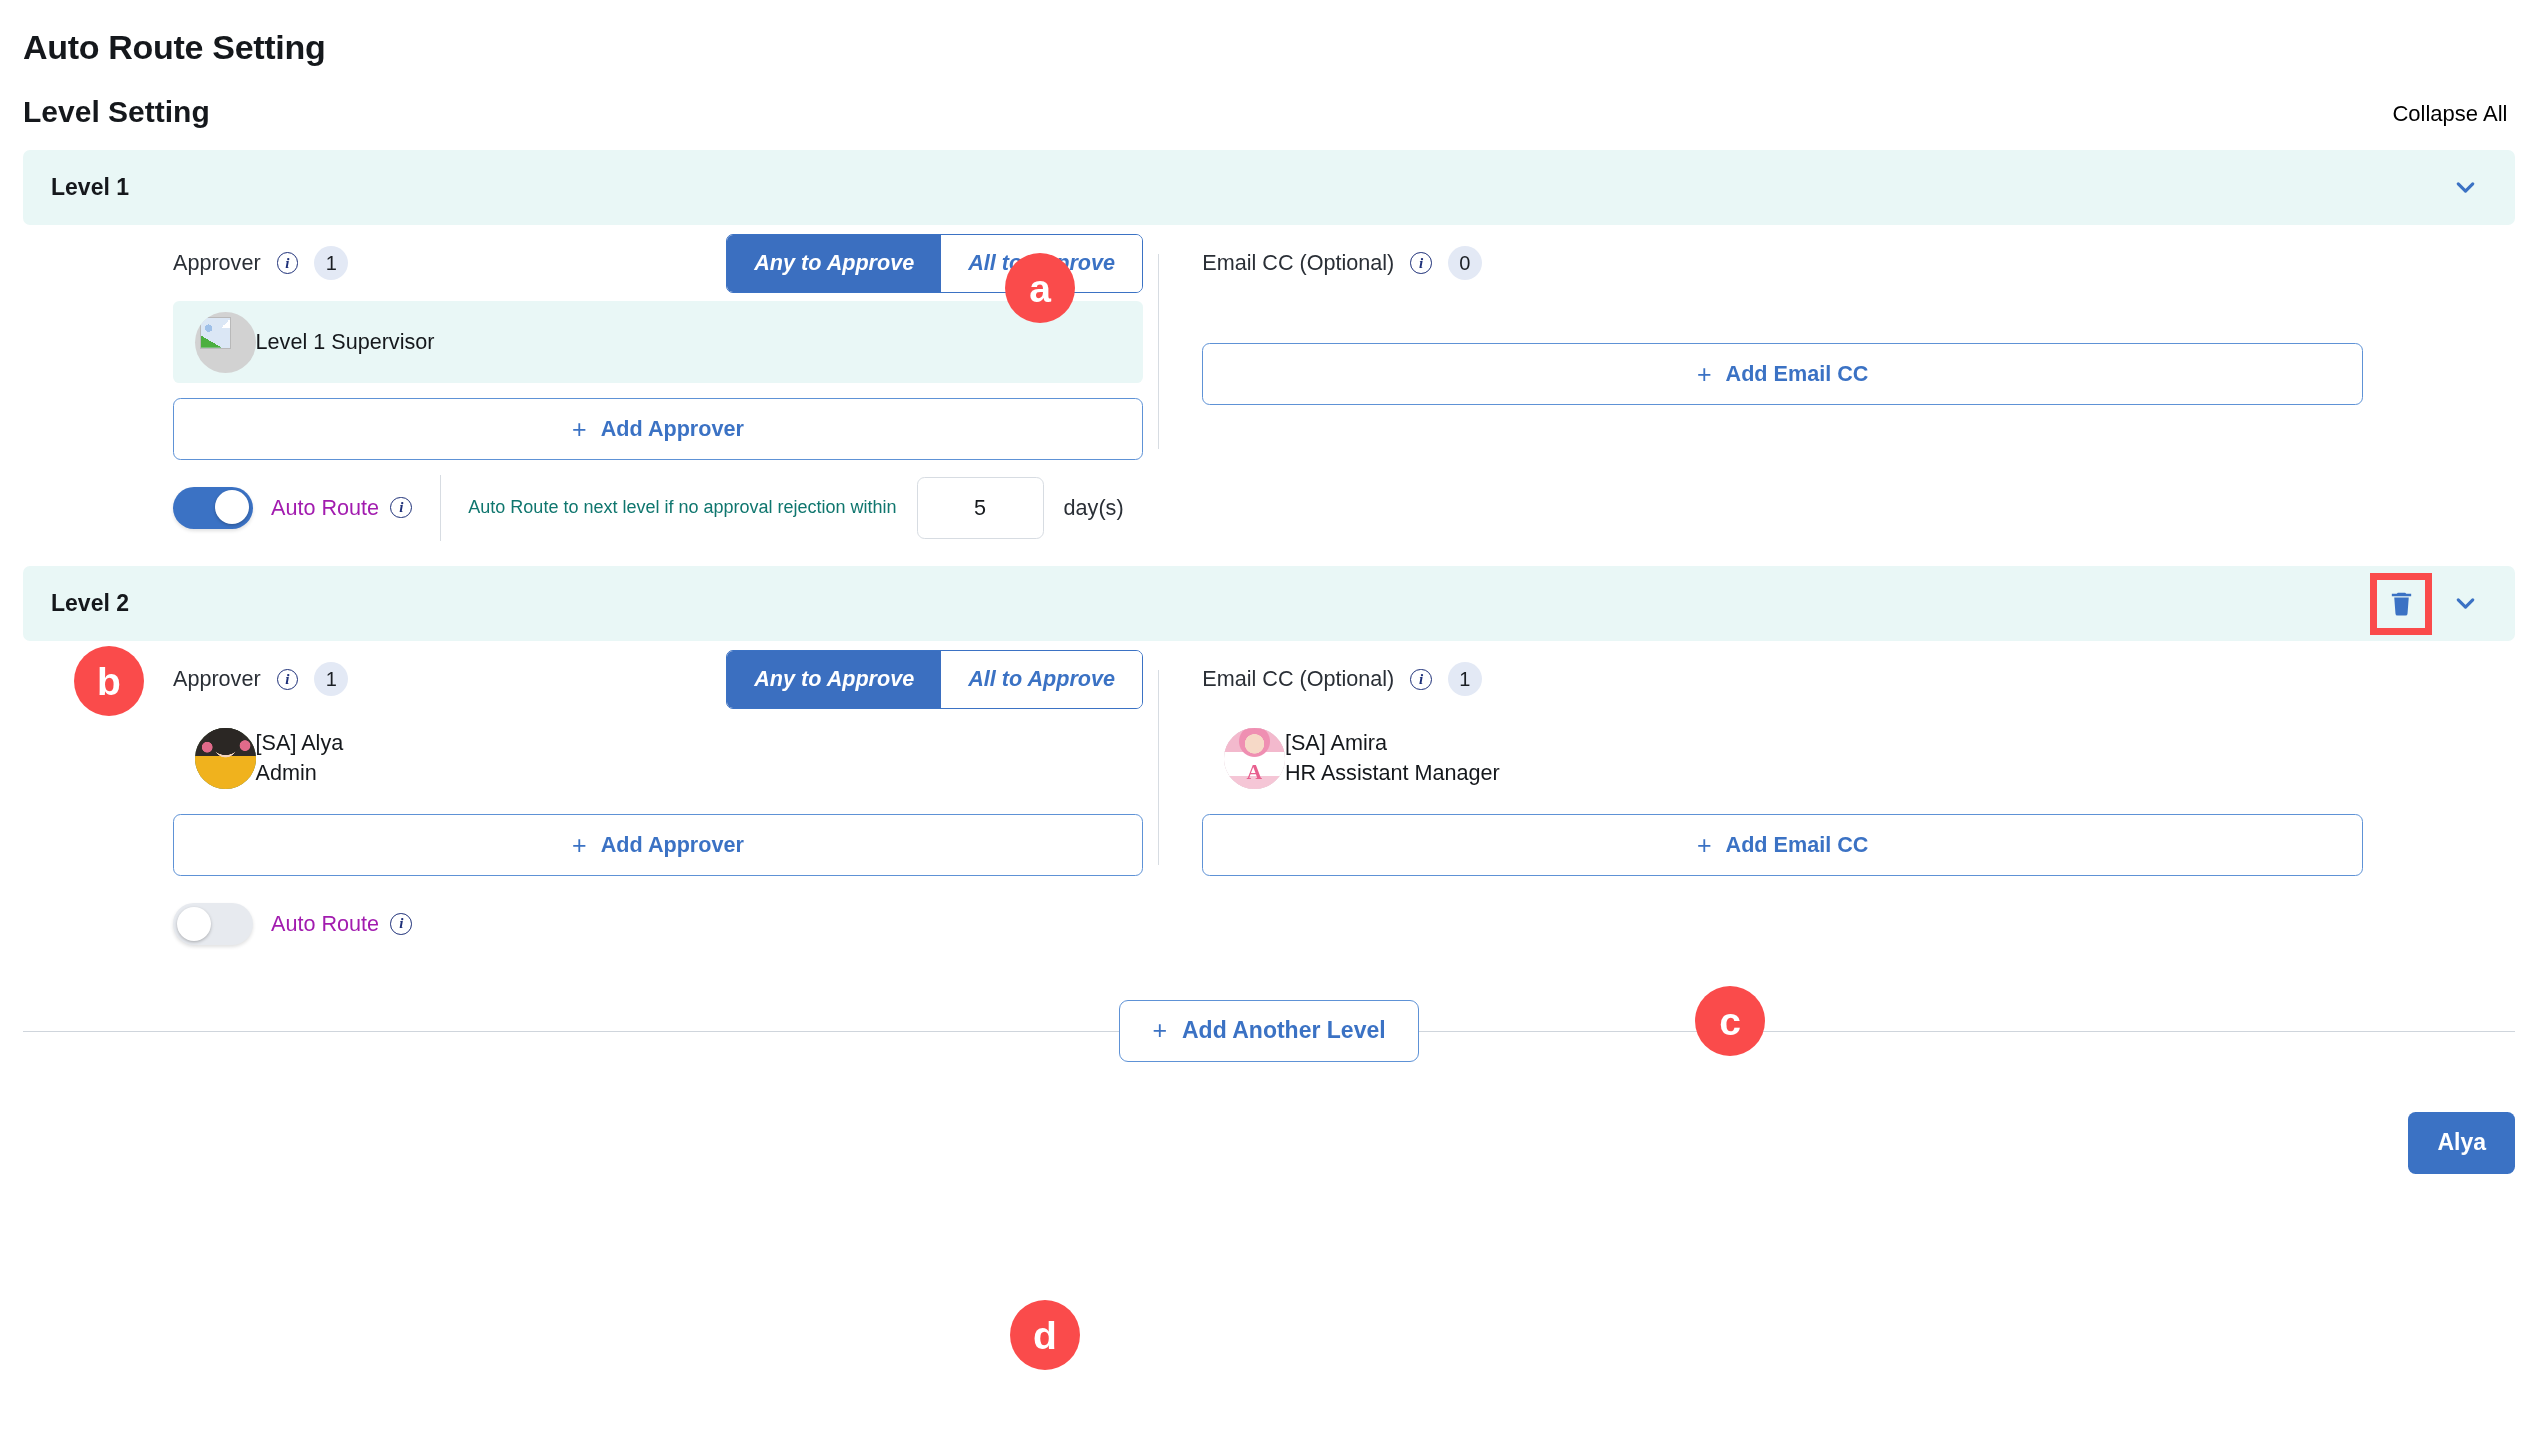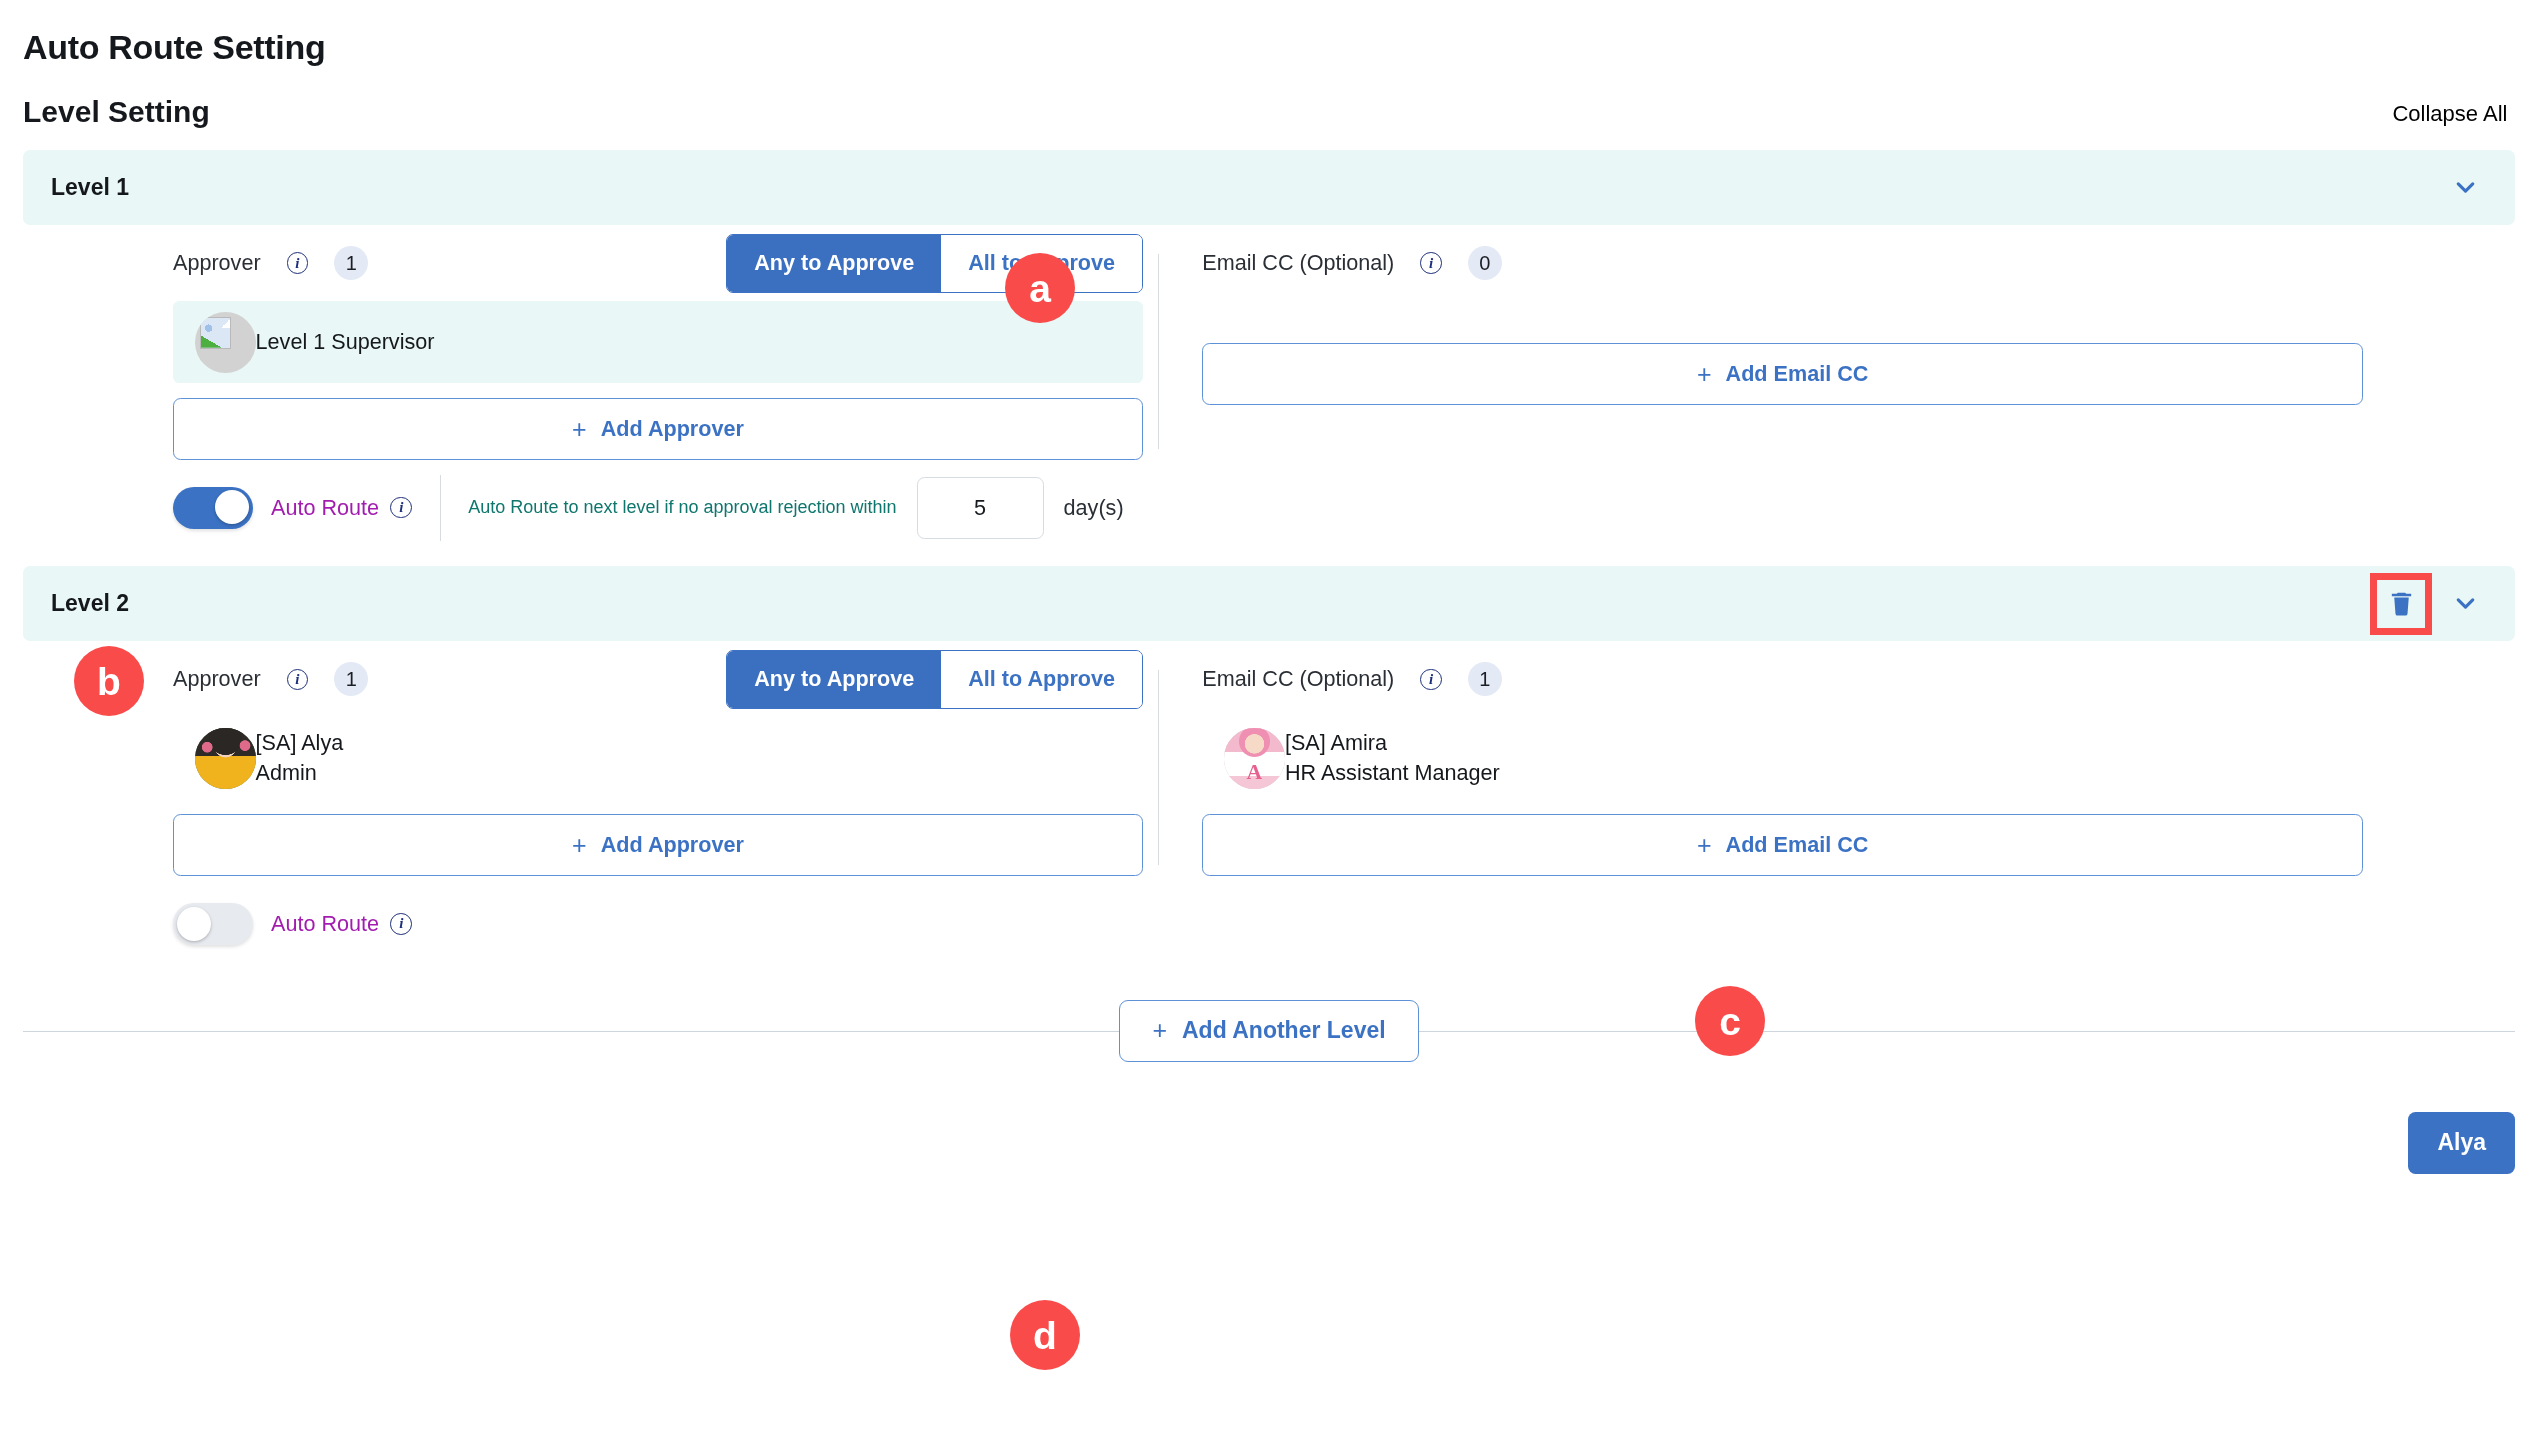--- a/index.html
+++ b/index.html
@@ -118,21 +118,21 @@
   .col-head {
     display: flex;
     align-items: center;
     height: 76px;
   }
   .col-head.approver-head { justify-content: space-between; }
 
   .label-with-info {
     display: flex;
     align-items: center;
-    gap: 26px;
+    gap: 16px;
   }
   .field-label {
     font-size: 21.6px;
     color: #2a2f36;
   }
   .info-icon {
     width: 21.6px; height: 21.6px;
     border-radius: 50%;
     border: 1.6px solid #1d2f78;
     color: #1d2f78;
@@ -159,20 +159,21 @@
   }
 
   
   .segmented {
     display: flex;
     border: 1.3px solid #3b72c4;
     border-radius: 7px;
     overflow: hidden;
     height: 59px;
     position: relative;
+    font-style: italic;
   }
   .seg {
     display: flex;
     align-items: center;
     justify-content: center;
     padding: 0 27px;
     font-size: 21.6px;
     font-weight: bold;
     cursor: pointer;
     background: #ffffff;

